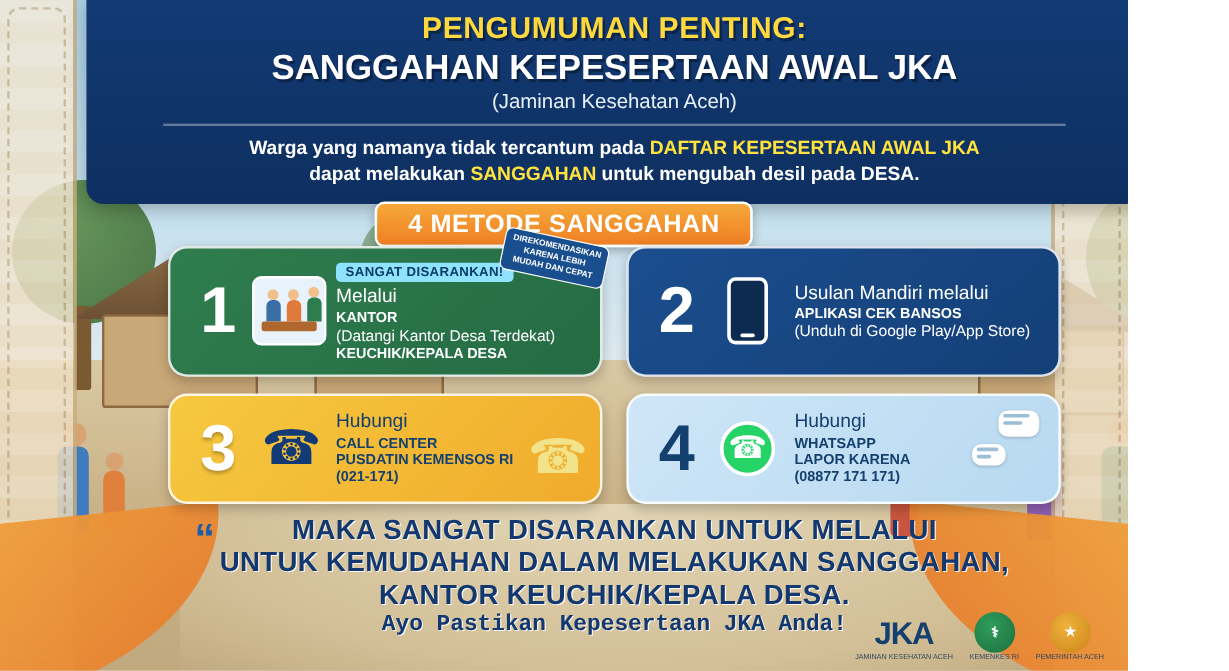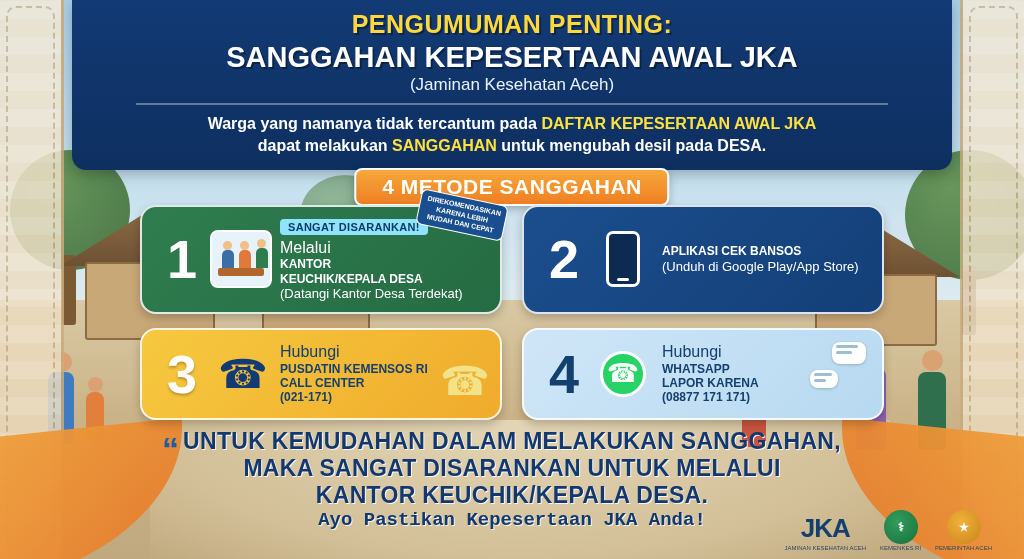--- a/index.html
+++ b/index.html
@@ -3,21 +3,21 @@
 <meta charset="utf-8">
 <style>
   * { box-sizing: border-box; margin: 0; padding: 0; }
   html, body {
     width: 1024px; height: 559px;
     font-family: "Liberation Sans", sans-serif;
     overflow: hidden;
   }
   #poster {
     position: relative;
-    width: 1024px; height: 559px;
+    width: 940px; height: 559px;
     background: linear-gradient(180deg, #b9d6ea 0%, #cfe3ef 38%, #e8d9bd 55%, #d8c49f 75%, #c9b188 100%);
     overflow: hidden;
   }
 
   
   .bg-sky {
     position:absolute; left:0; top:0; width:100%; height:330px;
     background: linear-gradient(180deg,#a9cfe6 0%, #c6e0ee 55%, #e3ecf0 100%);
   }
   .bg-ground {
@@ -213,21 +213,21 @@
     text-shadow: 1px 1px 0 rgba(255,255,255,.8);
     font-family: Liberation Mono, monospace;
   }
   .quote-mark {
     position:absolute; left:22px; top:4px; color:#1b5ea8; font-size:34px;
     font-weight:bold; line-height:1;
   }
 
   
   .logos {
-    position:absolute; right:32px; bottom:8px; display:flex; align-items:flex-end; gap:14px;
+    position:absolute; right:20px; bottom:8px; display:flex; align-items:flex-end; gap:14px;
   }
   .logo { text-align:center; }
   .logo .mark {
     font-weight:bold; color:#14406f; font-size:26px; letter-spacing:-1px;
   }
   .logo .cap { font-size:6px; color:#33475e; margin-top:1px; max-width:86px; }
   .logo.round .mark {
     width:34px; height:34px; border-radius:50%;
     background: radial-gradient(circle at 40% 35%, #2f9e5b, #1c6e3e);
     color:#fff; font-size:12px; line-height:34px; margin:0 auto;
@@ -305,46 +305,47 @@
           <div class="p1"></div>
             <div class="p2"></div>
             <div class="p3"></div>
           <div class="desk"></div>
         </div>
       </div>
       <div class="card-text">
         <div class="badge-rec">SANGAT DISARANKAN!</div>
         <div class="line t-white md">Melalui</div>
         <div class="line t-white bg-b">KANTOR</div>
+        <div class="line t-white sm">(Datangi Kantor Desa Terdekat)</div>
         <div class="line t-white bg-b">KEUCHIK/KEPALA DESA</div>
-        <div class="line t-white sm">(Datangi Kantor Desa Terdekat)</div>
       </div>
       <div class="ribbon">DIREKOMENDASIKAN KARENA LEBIH MUDAH DAN CEPAT</div>
     </div>
 
     <div class="card blue">
       <div class="numbox on-dark">2</div>
       <div class="card-ill">
         <div class="phone-ico"></div>
       </div>
       <div class="card-text">
+        <div class="line t-white md">Usulan Mandiri melalui</div>
         <div class="line t-white bg-b">APLIKASI CEK BANSOS</div>
         <div class="line t-white sm">(Unduh di Google Play/App Store)</div>
       </div>
     </div>
 
     <div class="card yellow">
       <div class="numbox on-light">3</div>
       <div class="card-ill">
         <div class="handset">☎</div>
       </div>
       <div class="card-text">
         <div class="line t-navy md">Hubungi</div>
+        <div class="line t-navy bg-b">CALL CENTER</div>
         <div class="line t-navy bg-b">PUSDATIN KEMENSOS RI</div>
-        <div class="line t-navy bg-b">CALL CENTER</div>
         <div class="line t-navy bg-b">(021-171)</div>
       </div>
       <div class="handset" style="position:absolute; right:14px; top:28px; color:#f2e28a;">☎</div>
     </div>
 
     <div class="card lblue">
       <div class="numbox navy">4</div>
       <div class="card-ill">
         <div class="wa-ico">☎</div>
       </div>
@@ -361,22 +362,22 @@
       <div class="bubble" style="right:44px; top:40px; width:28px; height:18px;">
         <span style="width:18px;"></span>
           <span style="width:12px;"></span>
       </div>
     </div>
 
   </div>
 
   <div class="footer">
     <div class="quote-mark">“</div>
+    <div class="foot-line">MAKA SANGAT DISARANKAN UNTUK MELALUI</div>
     <div class="foot-line">UNTUK KEMUDAHAN DALAM MELAKUKAN SANGGAHAN,</div>
-    <div class="foot-line">MAKA SANGAT DISARANKAN UNTUK MELALUI</div>
     <div class="foot-line">KANTOR KEUCHIK/KEPALA DESA.</div>
     <div class="foot-sub">Ayo Pastikan Kepesertaan JKA Anda!</div>
   </div>
 
   <div class="logos">
     <div class="logo">
       <div class="mark">JKA</div>
       <div class="cap">JAMINAN KESEHATAN ACEH</div>
     </div>
     <div class="logo round">

